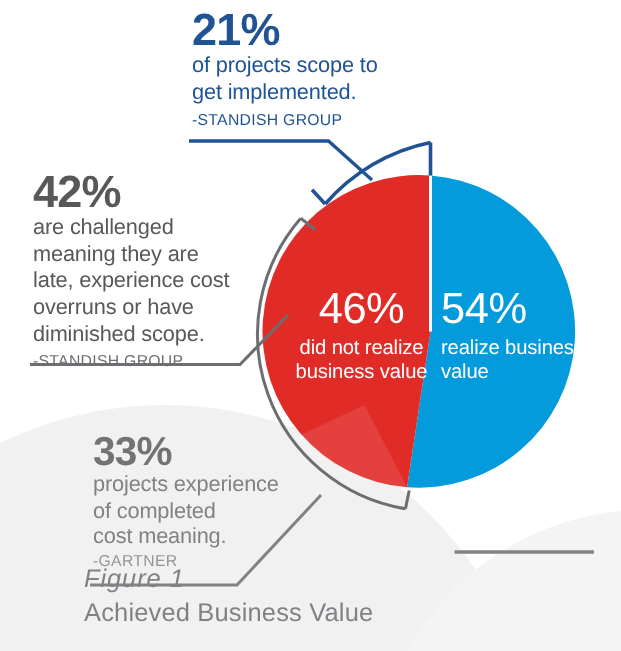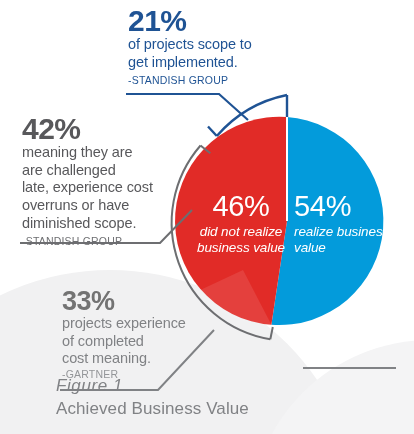--- a/index.html
+++ b/index.html
@@ -100,21 +100,20 @@
     color: #ffffff;
     line-height: 1.0;
     letter-spacing: -0.3px;
   }
   .slice-label .body {
     font-size: 13.5px;
     color: #ffffff;
     line-height: 1.2;
     letter-spacing: -0.1px;
     margin-top: 3px;
-    font-style: italic;
   }
 
   
   #figure-caption {
     text-align: left;
     color: #808285;
   }
   #figure-caption .fig-num {
     font-size: 17px;
     font-style: italic;
@@ -175,22 +174,22 @@
     <div class="body">
       <div>of projects scope to</div>
       <div>get implemented.</div>
     </div>
     <div class="src">-STANDISH GROUP</div>
   </div>
 
   <div class="txt callout-dark" style="left:22px; top:114px; width:170px;">
     <div class="pct">42%</div>
     <div class="body">
+      <div>are challenged</div>
       <div>meaning they are</div>
-      <div>are challenged</div>
       <div>late, experience cost</div>
       <div>overruns or have</div>
       <div>diminished scope.</div>
     </div>
     <div class="src">-STANDISH GROUP</div>
   </div>
 
   <div class="txt callout-light" style="left:62px; top:288px; width:165px;">
     <div class="pct">33%</div>
     <div class="body">

